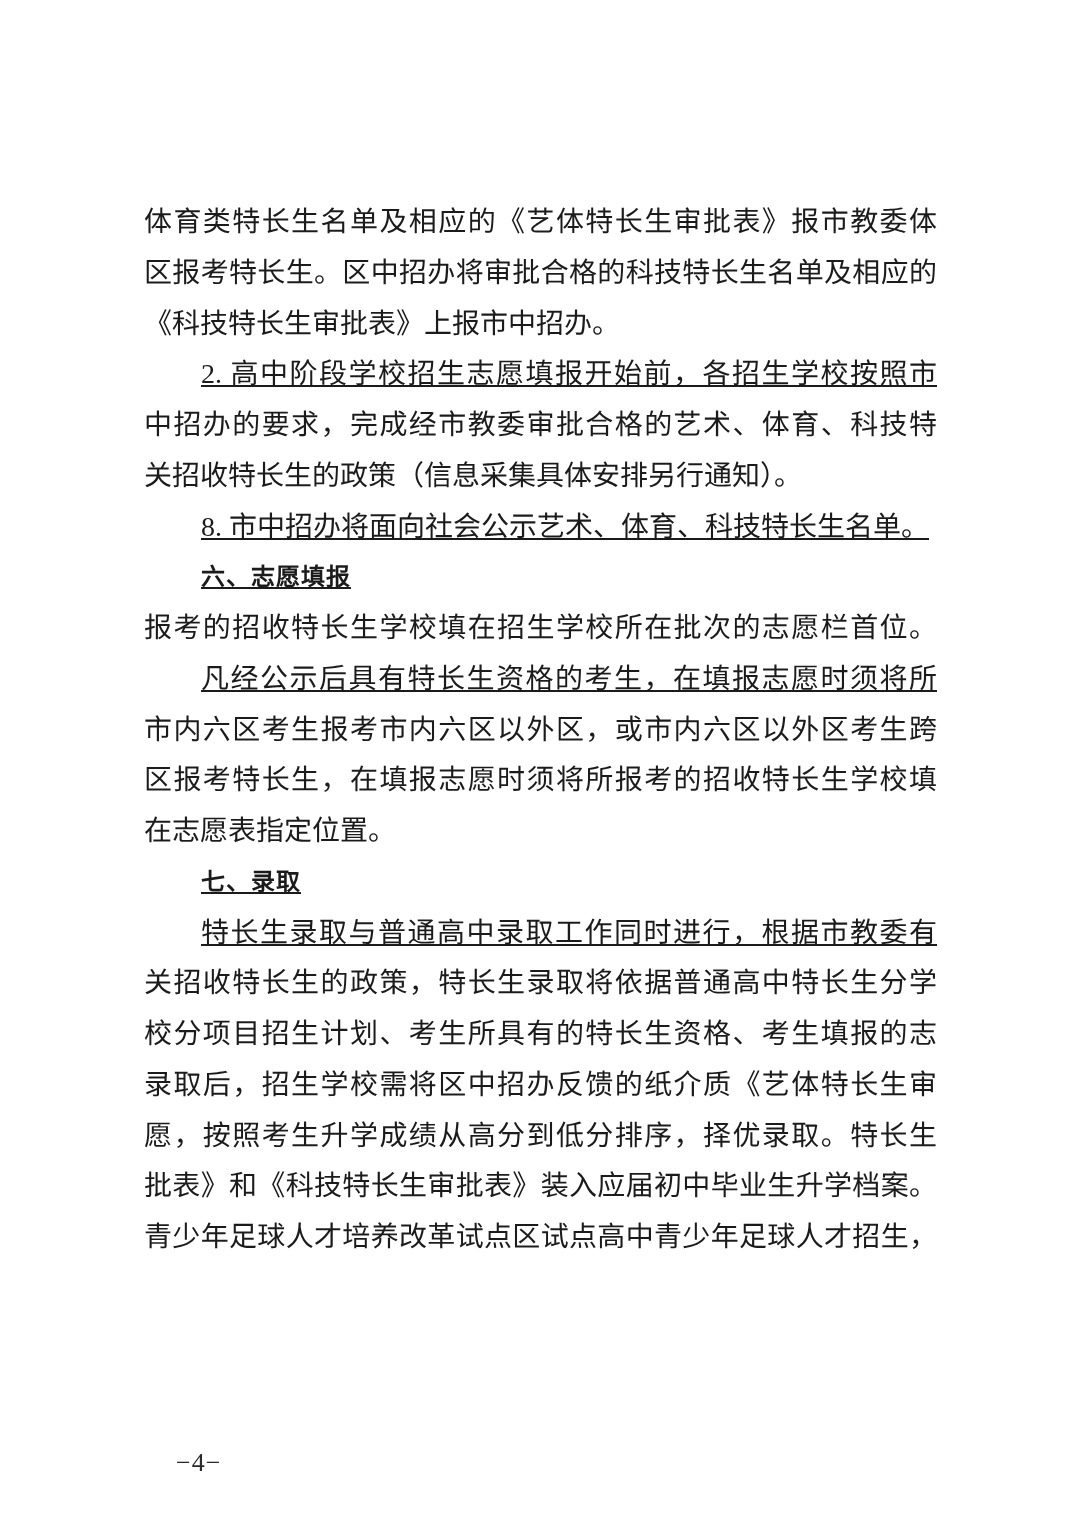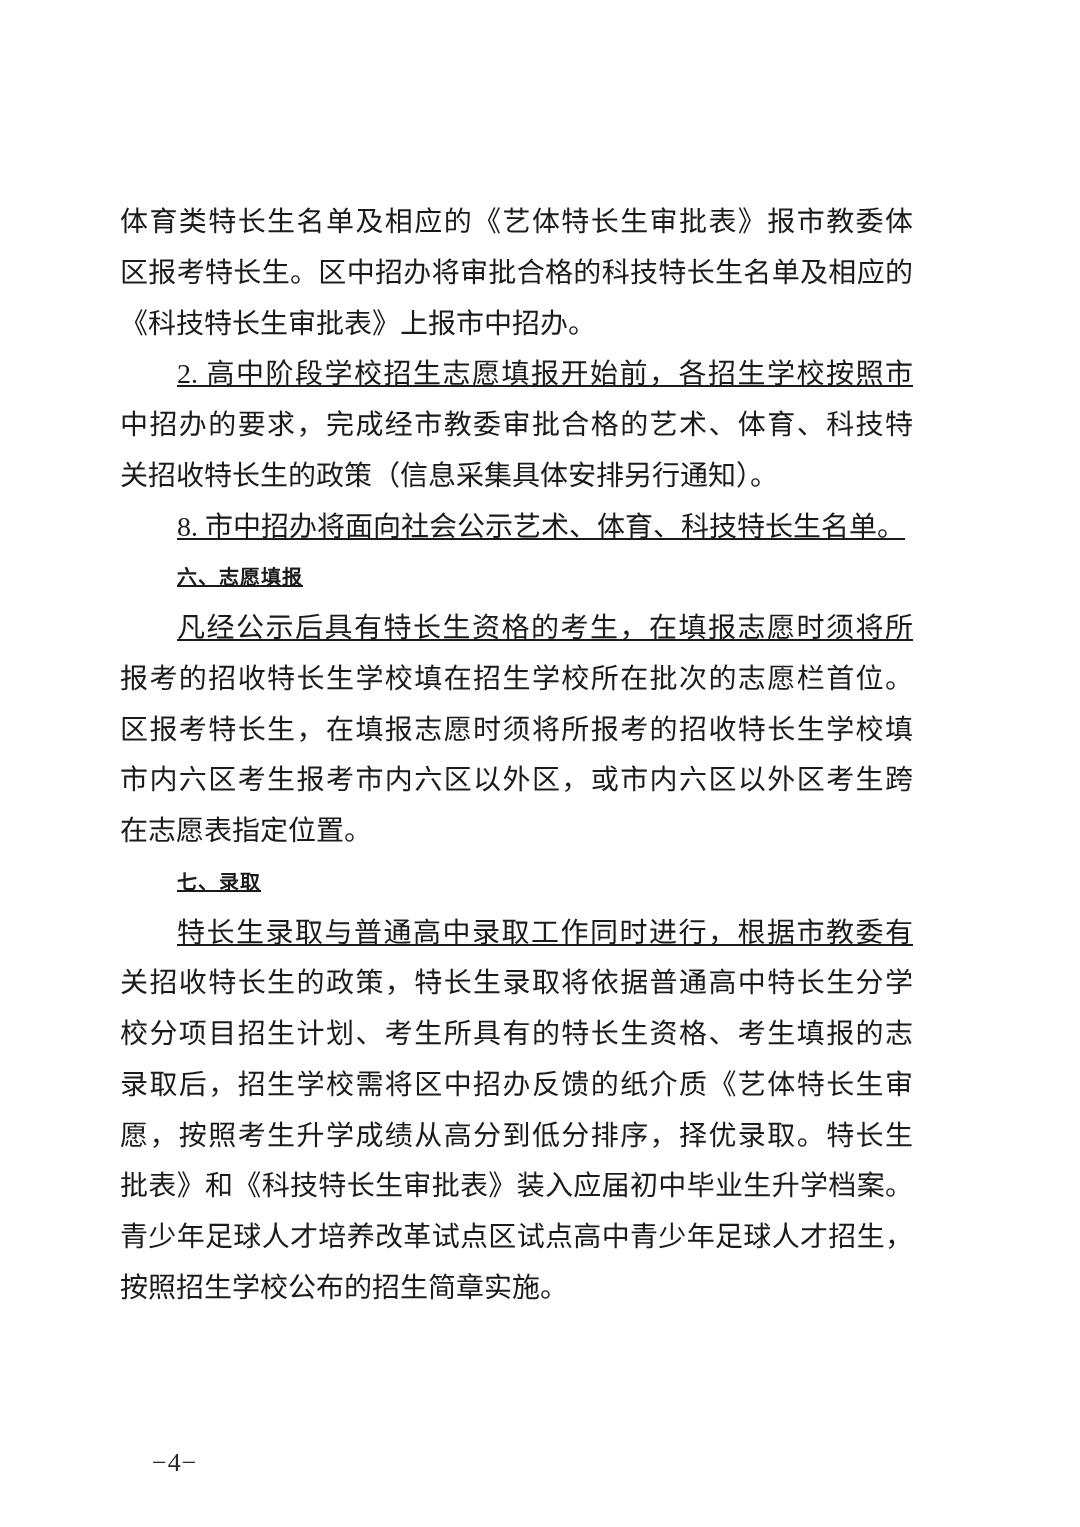--- a/index.html
+++ b/index.html
@@ -6,20 +6,21 @@
     margin: 0;
     padding: 0;
     background: #ffffff;
   }
   .page {
     position: relative;
     width: 1055px;
     height: 1527px;
     background: #ffffff;
     overflow: hidden;
+    margin-left: 24px;
   }
   .content {
     position: absolute;
     left: 120px;
     top: 197px;
     width: 793px;
     color: #1b1b1b;
   }
   .line {
     height: 50.75px;
@@ -35,21 +36,21 @@
     text-align-last: justify;
     text-justify: inter-character;
   }
   .line.indent {
     text-indent: 57px;
     text-decoration: underline;
   }
   .line.heading {
     font-family: "Liberation Sans", "DejaVu Sans", sans-serif;
     font-weight: 700;
-    font-size: 20px;
+    font-size: 24px;
     letter-spacing: 1px;
   }
   .footer-page-number {
     position: absolute;
     left: 152px;
     top: 1448px;
     font-size: 26px;
     line-height: 30px;
     font-family: "Liberation Serif", "DejaVu Serif", serif;
     color: #2a2a2a;
@@ -62,29 +63,28 @@
 <div class="page" style="background: rgb(255, 255, 255);">
   <div class="content" style="color: rgb(27, 27, 27);">
       <div class="line fill">体育类特长生名单及相应的《艺体特长生审批表》报市教委体</div>
       <div class="line fill">区报考特长生。区中招办将审批合格的科技特长生名单及相应的</div>
       <div class="line">《科技特长生审批表》上报市中招办。</div>
       <div class="line indent fill">2. 高中阶段学校招生志愿填报开始前，各招生学校按照市</div>
       <div class="line fill">中招办的要求，完成经市教委审批合格的艺术、体育、科技特</div>
       <div class="line">关招收特长生的政策（信息采集具体安排另行通知）。</div>
       <div class="line indent">8. 市中招办将面向社会公示艺术、体育、科技特长生名单。</div>
       <div class="line heading indent">六、志愿填报</div>
+      <div class="line fill">报考的招收特长生学校填在招生学校所在批次的志愿栏首位。</div>
       <div class="line indent fill">凡经公示后具有特长生资格的考生，在填报志愿时须将所</div>
-      <div class="line fill">报考的招收特长生学校填在招生学校所在批次的志愿栏首位。</div>
+      <div class="line fill">市内六区考生报考市内六区以外区，或市内六区以外区考生跨</div>
       <div class="line fill">区报考特长生，在填报志愿时须将所报考的招收特长生学校填</div>
-      <div class="line fill">市内六区考生报考市内六区以外区，或市内六区以外区考生跨</div>
       <div class="line">在志愿表指定位置。</div>
       <div class="line heading indent">七、录取</div>
       <div class="line indent fill">特长生录取与普通高中录取工作同时进行，根据市教委有</div>
       <div class="line fill">关招收特长生的政策，特长生录取将依据普通高中特长生分学</div>
       <div class="line fill">校分项目招生计划、考生所具有的特长生资格、考生填报的志</div>
       <div class="line fill">录取后，招生学校需将区中招办反馈的纸介质《艺体特长生审</div>
       <div class="line fill">愿，按照考生升学成绩从高分到低分排序，择优录取。特长生</div>
       <div class="line fill">批表》和《科技特长生审批表》装入应届初中毕业生升学档案。</div>
       <div class="line fill">青少年足球人才培养改革试点区试点高中青少年足球人才招生，</div>
-      <div class="line">按照招生学校公布的招生简章实施。</div>
     </div>
   <div class="footer-page-number">−4−</div>
 </div>
 
 </body></html>

